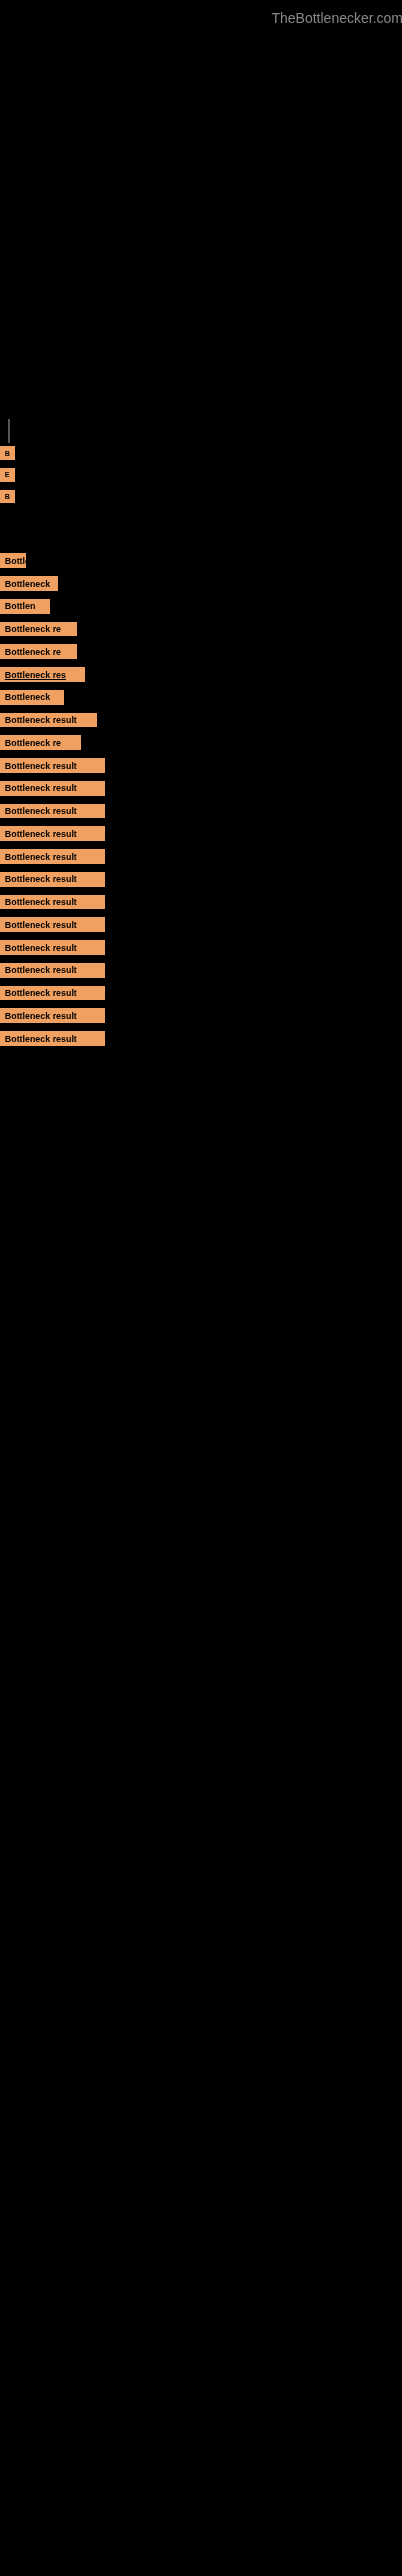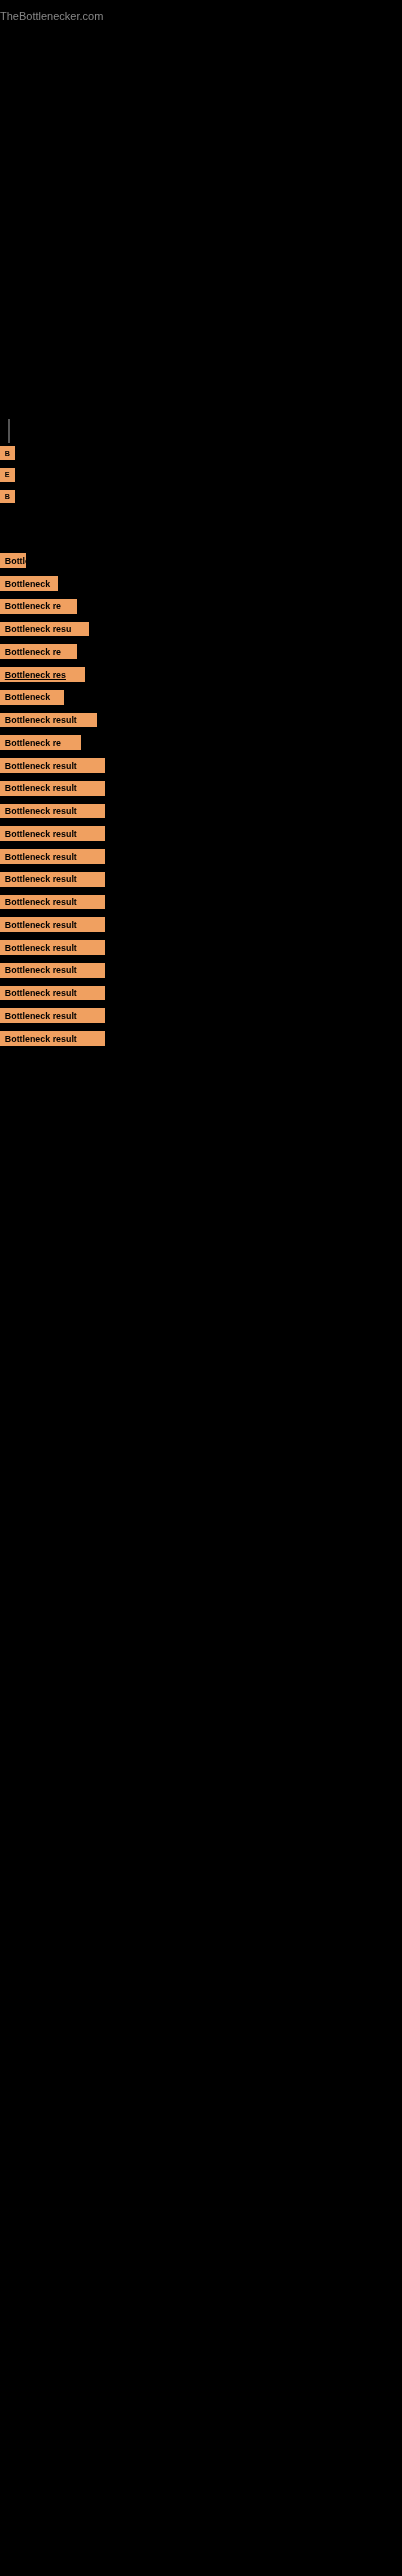--- a/index.html
+++ b/index.html
@@ -12,22 +12,22 @@
       background-color: #000000;
       width: 403px;
       min-height: 2576px;
       font-family: Arial, sans-serif;
       position: relative;
       overflow-x: hidden;
     }
 
     .site-title {
       color: #888888;
-      font-size: 11px;
-      text-align: left;
+      font-size: 14px;
+      text-align: right;
       padding: 6.4px 0;
       position: absolute;
       top: 4px;
       width: 100%;
     }
 
     .bottleneck-items-container {
       position: absolute;
       top: 443px;
       left: 0;
@@ -108,25 +108,25 @@
     </div>
     <div class="bottleneck-item item-3">
       <div class="bottleneck-label">B</div>
     </div>
     <div class="bottleneck-item item-4">
       <div class="bottleneck-label">Bottle</div>
     </div>
     <div class="bottleneck-item item-5">
       <div class="bottleneck-label">Bottleneck</div>
     </div>
+    <div class="bottleneck-item item-6">
+      <div class="bottleneck-label">Bottlen</div>
+    </div>
     <div class="bottleneck-item item-7">
       <div class="bottleneck-label">Bottleneck re</div>
-    </div>
-    <div class="bottleneck-item item-8">
-      <div class="bottleneck-label">Bottleneck resu</div>
     </div>
     <div class="bottleneck-item item-9">
       <div class="bottleneck-label">Bottleneck re</div>
     </div>
     <div class="bottleneck-item item-10">
       <div class="bottleneck-label">Bottleneck res</div>
     </div>
     <div class="bottleneck-item item-11">
       <div class="bottleneck-label">Bottleneck</div>
     </div>

